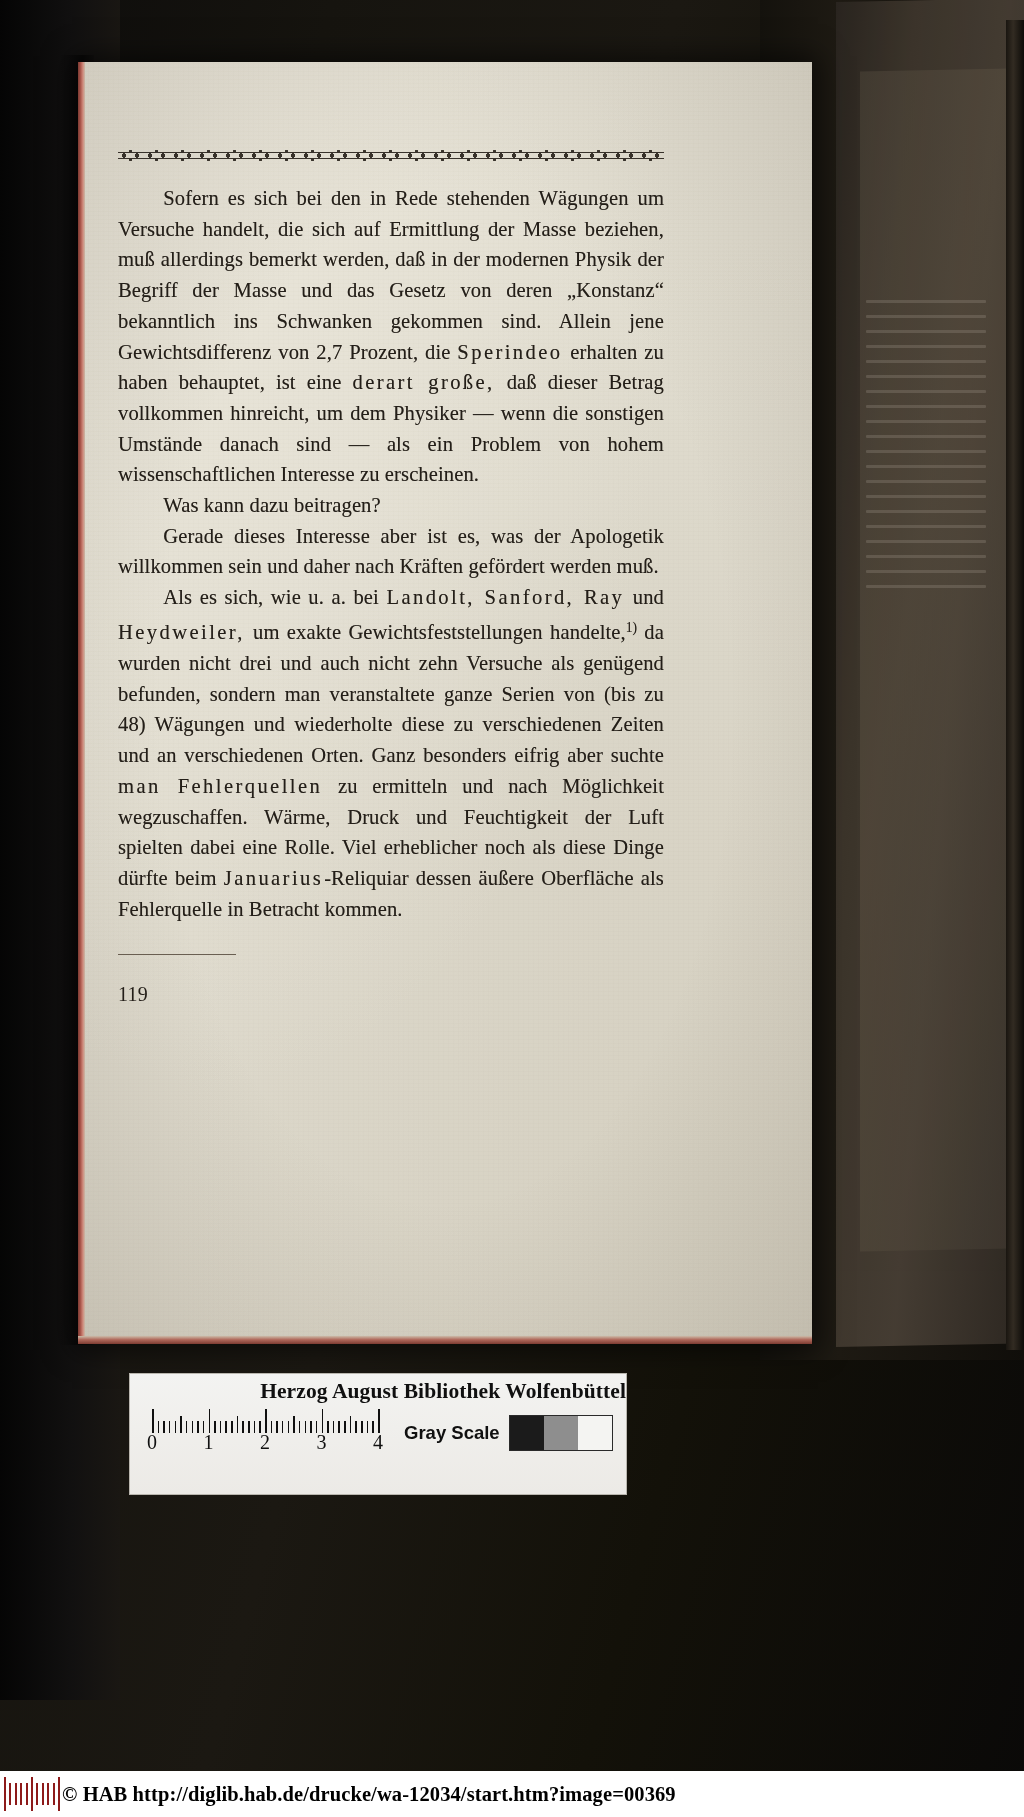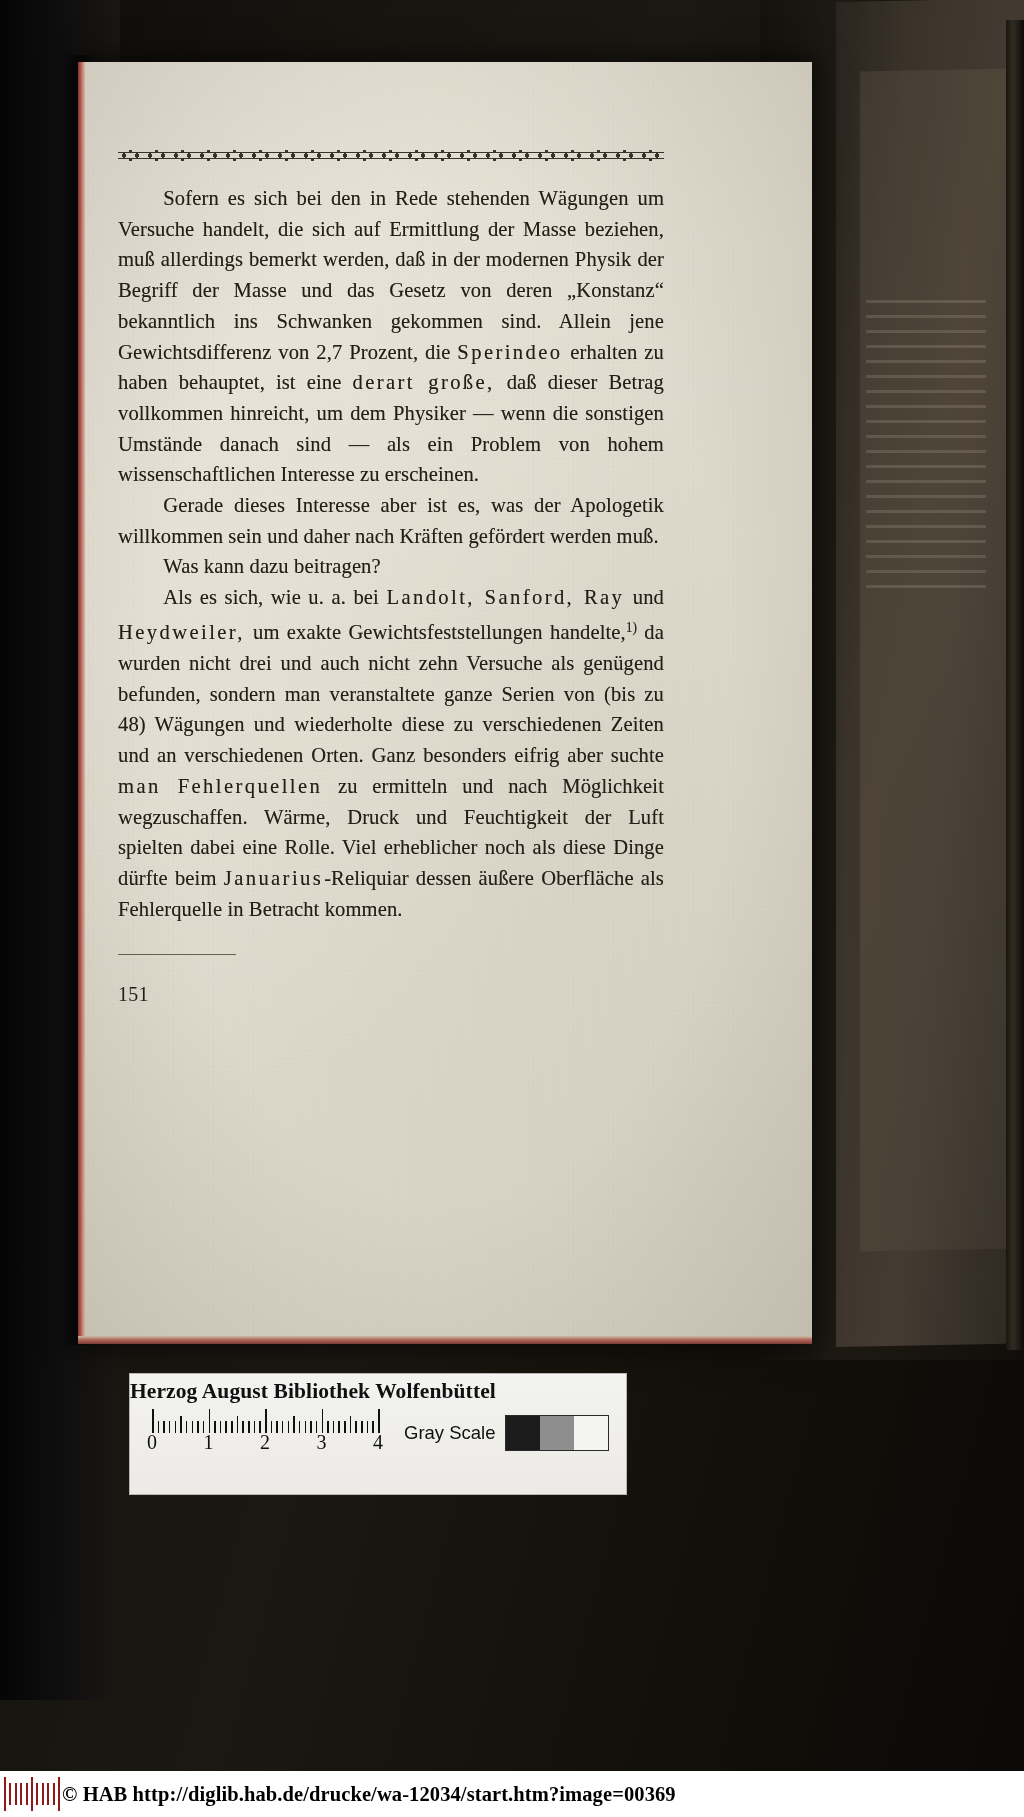--- a/index.html
+++ b/index.html
@@ -206,21 +206,21 @@
   .gs-card {
     position: absolute;
     left: 129px;
     top: 1373px;
     width: 496px;
     height: 120px;
     background: linear-gradient(180deg, #f3f3f1 0%, #eceae6 100%);
     border: 1px solid #b9b6ae;
   }
   .gs-title {
-    text-align: left;
+    text-align: right;
     font-family: "Liberation Serif", serif;
     font-weight: bold;
     font-size: 21.5px;
     color: #101010;
     padding-top: 5px;
     letter-spacing: .1px;
   }
   .gs-lower {
     display: flex;
     align-items: center;
@@ -244,21 +244,21 @@
     font-size: 20px;
     color: #101010;
   }
   .gs-nums span {
     position: absolute;
     top: -2px;
     transform: translateX(-50%);
   }
   .gs-scale-label {
     font-family: "Liberation Sans", sans-serif;
-    font-weight: normal;
+    font-weight: bold;
     font-size: 18.5px;
     color: #101010;
     margin: 0 9px 0 6px;
     white-space: nowrap;
   }
   .gs-patches {
     display: flex;
     border: 1px solid #2a2a2a;
     height: 34px;
     width: 102px;
@@ -340,27 +340,27 @@
   <div class="leaf-vignette"></div>
 </div>
 <div class="leaf-edge-red"></div>
 <div class="leaf-edge-red-bottom"></div>
 
 <div class="textblock">
 
   <div class="ornament"></div>
 
   <p class="body" id="para-0"><span>Sofern es sich bei den in Rede stehenden Wägungen um Versuche handelt, die sich auf Ermittlung der Masse beziehen, muß allerdings bemerkt werden, daß in der modernen Physik der Begriff der Masse und das Gesetz von deren „Konstanz“ bekanntlich ins Schwanken gekommen sind. Allein jene Gewichtsdifferenz von 2,7 Prozent, die </span><span class="sp">Sperindeo</span><span> erhalten zu haben behauptet, ist eine </span><span class="sp">derart große,</span><span> daß dieser Betrag vollkommen hinreicht, um dem Physiker — wenn die sonstigen Umstände danach sind — als ein Problem von hohem wissenschaftlichen Interesse zu erscheinen.</span></p>
+  <p class="body short" id="para-2"><span>Was kann dazu beitragen?</span></p>
   <p class="body" id="para-1"><span>Gerade dieses Interesse aber ist es, was der Apologetik willkommen sein und daher nach Kräften gefördert werden muß.</span></p>
-  <p class="body short" id="para-2"><span>Was kann dazu beitragen?</span></p>
   <p class="body" id="para-3"><span>Als es sich, wie u. a. bei </span><span class="sp">Landolt, Sanford, Ray</span><span> und </span><span class="sp">Heydweiler,</span><span> um exakte Gewichtsfeststellungen handelte,</span><sup class="fn">1)</sup><span> da wurden nicht drei und auch nicht zehn Versuche als genügend befunden, sondern man veranstaltete ganze Serien von (bis zu 48) Wägungen und wiederholte diese zu verschiedenen Zeiten und an verschiedenen Orten. Ganz besonders eifrig aber suchte </span><span class="sp">man Fehlerquellen</span><span> zu ermitteln und nach Möglichkeit wegzuschaffen. Wärme, Druck und Feuchtigkeit der Luft spielten dabei eine Rolle. Viel erheblicher noch als diese Dinge dürfte beim </span><span class="sp">Januarius</span><span>-Reliquiar dessen äußere Oberfläche als Fehlerquelle in Betracht kommen.</span></p>
 
   <div class="fn-rule"></div>
 
-  <div class="folio">151</div>
+  <div class="folio">119</div>
 </div>
 
 <div class="gs-card">
   <div class="gs-title">Herzog August Bibliothek Wolfenbüttel</div>
   <div class="gs-lower">
     <div class="gs-ruler">
       <div class="gs-ticks" id="ruler-ticks">
           <i style="left: 12px; height: 24px;"></i>
           <i style="left: 17.65px; height: 12px;"></i>
           <i style="left: 23.3px; height: 12px;"></i>

